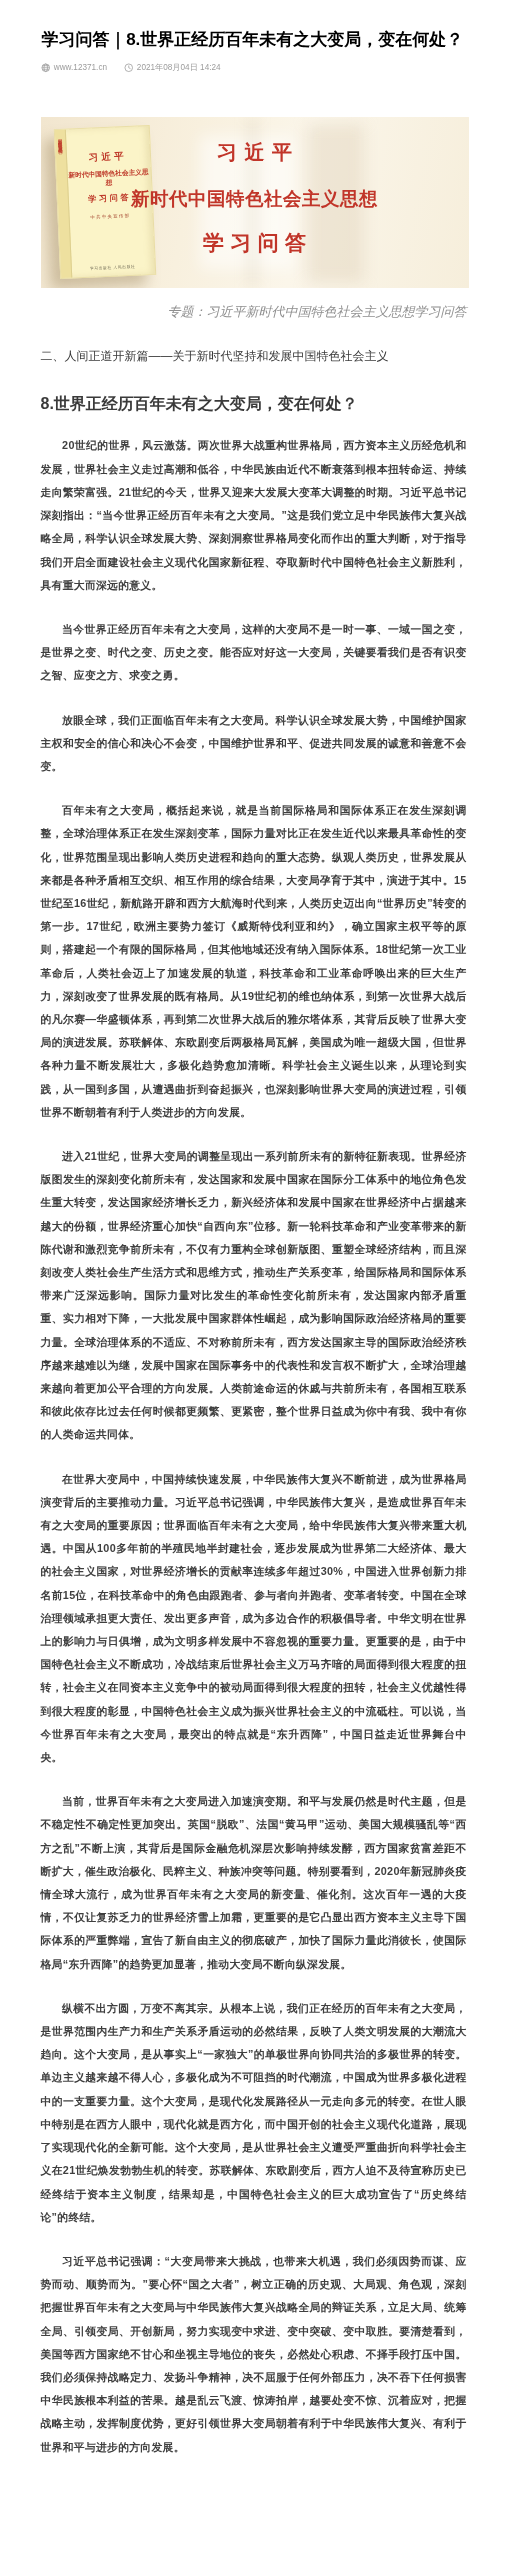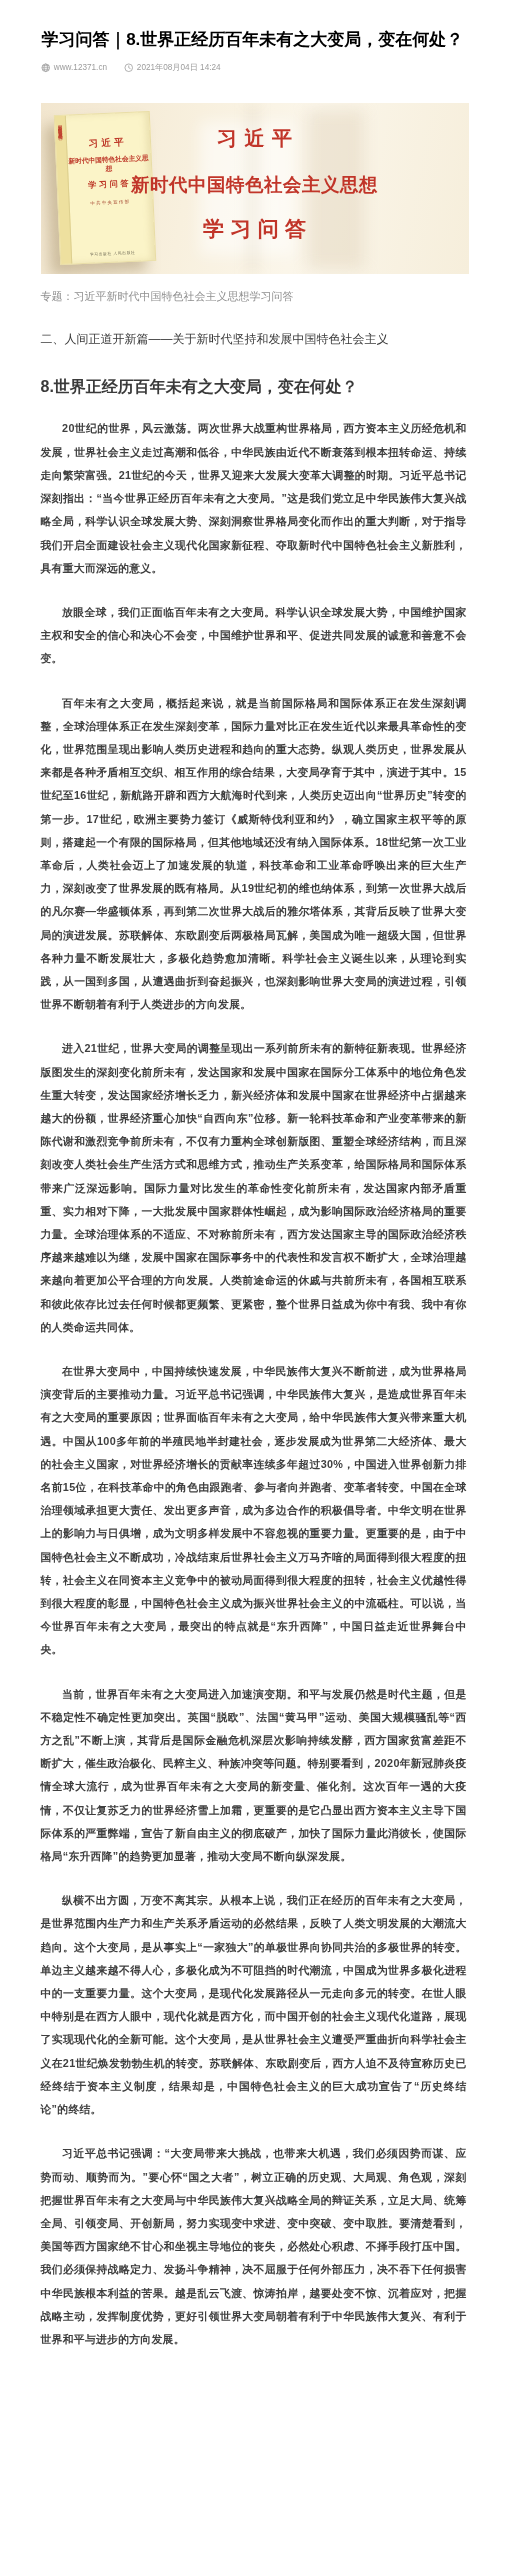--- a/index.html
+++ b/index.html
@@ -1,21 +1,21 @@
 <!DOCTYPE html>
 <html style="font-size:10px"><head>
 <meta charset="utf-8">
 <style>
   html,body{margin:0;padding:0;background:#ffffff;}
   body{font-family:"Liberation Sans","DejaVu Sans",sans-serif;color:#3e3e3e;}
   .container{width:426px;margin:0 auto;padding:28px 0 9px 0;}
 
   .title{font-size:17px;line-height:1.43;font-weight:bold;color:#000000;margin:0 0 10px 1px;}
 
-  .meta{display:flex;align-items:center;font-size:8.2px;color:#9c9c9c;margin:0 0 30px 0;}
+  .meta{display:flex;align-items:center;font-size:8.2px;color:#9c9c9c;margin:0 0 44px 0;}
   .meta .mgroup{display:flex;align-items:center;margin-right:16.5px;}
   .meta svg{width:9.5px;height:9.5px;margin-right:3.8px;display:block;}
   .meta svg *{stroke:#9c9c9c;fill:none;stroke-width:1.3;}
 
   
   .banner{position:relative;width:428px;height:171px;overflow:hidden;
           background:linear-gradient(100deg,#f2e6cf 0%,#f8f0de 35%,#fbf6ea 60%,#f6eedb 100%);}
   .shelf{position:absolute;filter:blur(7.6px);}
   .shelf-a{left:159px;top:19px;width:95px;height:133px;background:rgba(255,255,255,0.55);}
   .shelf-b{left:266px;top:6.3px;width:57px;height:159px;background:rgba(205,185,150,0.25);}
@@ -33,21 +33,21 @@
   .bk-l2{font-size:6.7px;font-weight:bold;margin-top:5.7px;letter-spacing:0;}
   .bk-l3{font-size:8.2px;font-weight:bold;letter-spacing:2.5px;margin-top:5.7px;}
   .bk-sub{font-size:4.4px;color:#a4442f;margin-top:10px;letter-spacing:1.3px;}
   .bk-pub{position:absolute;left:0;right:0;bottom:6.3px;font-size:3.8px;color:#6f6a55;letter-spacing:0.6px;}
 
   .banner-headline{position:absolute;left:0;right:0;top:21.6px;text-align:center;color:#c13529;}
   .hl1{font-size:20px;font-weight:bold;letter-spacing:7.6px;text-indent:7.6px;}
   .hl2{font-size:18.4px;font-weight:bold;letter-spacing:0.6px;margin-top:19.7px;}
   .hl3{font-size:21px;font-weight:bold;letter-spacing:6.3px;text-indent:6.3px;margin-top:18.4px;}
 
-  .caption{text-align:left;font-size:11px;color:#8f8f8f;margin:15px 0 27px 0;}
+  .caption{text-align:right;font-size:13px;color:#8f8f8f;margin:15px 0 27px 0;font-style:italic;}
 
   .section-heading{font-size:12px;font-weight:normal;color:#3a3a3a;margin:0 0 28px 0;line-height:1.4;}
   .question-heading{font-size:16px;font-weight:bold;color:#3a3a3a;margin:0 0 19px 0;line-height:1.4;}
 
   .para{font-size:10.8px;line-height:2.15;letter-spacing:0.3px;text-align:justify;
         text-indent:2em;color:#3f3f3f;margin:0 0 21px 0;font-weight:bold;}
 </style>
 </head>
 <body>
 
@@ -100,20 +100,21 @@
     </div>
   </div>
 
   <div class="caption">专题：习近平新时代中国特色社会主义思想学习问答</div>
 
   <h2 class="section-heading">二、人间正道开新篇——关于新时代坚持和发展中国特色社会主义</h2>
 
   <h3 class="question-heading">8.世界正经历百年未有之大变局，变在何处？</h3>
 
   <p class="para">20世纪的世界，风云激荡。两次世界大战重构世界格局，西方资本主义历经危机和发展，世界社会主义走过高潮和低谷，中华民族由近代不断衰落到根本扭转命运、持续走向繁荣富强。21世纪的今天，世界又迎来大发展大变革大调整的时期。习近平总书记深刻指出：“当今世界正经历百年未有之大变局。”这是我们党立足中华民族伟大复兴战略全局，科学认识全球发展大势、深刻洞察世界格局变化而作出的重大判断，对于指导我们开启全面建设社会主义现代化国家新征程、夺取新时代中国特色社会主义新胜利，具有重大而深远的意义。</p>
+  <p class="para">当今世界正经历百年未有之大变局，这样的大变局不是一时一事、一域一国之变，是世界之变、时代之变、历史之变。能否应对好这一大变局，关键要看我们是否有识变之智、应变之方、求变之勇。</p>
   <p class="para">放眼全球，我们正面临百年未有之大变局。科学认识全球发展大势，中国维护国家主权和安全的信心和决心不会变，中国维护世界和平、促进共同发展的诚意和善意不会变。</p>
   <p class="para">百年未有之大变局，概括起来说，就是当前国际格局和国际体系正在发生深刻调整，全球治理体系正在发生深刻变革，国际力量对比正在发生近代以来最具革命性的变化，世界范围呈现出影响人类历史进程和趋向的重大态势。纵观人类历史，世界发展从来都是各种矛盾相互交织、相互作用的综合结果，大变局孕育于其中，演进于其中。15世纪至16世纪，新航路开辟和西方大航海时代到来，人类历史迈出向“世界历史”转变的第一步。17世纪，欧洲主要势力签订《威斯特伐利亚和约》，确立国家主权平等的原则，搭建起一个有限的国际格局，但其他地域还没有纳入国际体系。18世纪第一次工业革命后，人类社会迈上了加速发展的轨道，科技革命和工业革命呼唤出来的巨大生产力，深刻改变了世界发展的既有格局。从19世纪初的维也纳体系，到第一次世界大战后的凡尔赛—华盛顿体系，再到第二次世界大战后的雅尔塔体系，其背后反映了世界大变局的演进发展。苏联解体、东欧剧变后两极格局瓦解，美国成为唯一超级大国，但世界各种力量不断发展壮大，多极化趋势愈加清晰。科学社会主义诞生以来，从理论到实践，从一国到多国，从遭遇曲折到奋起振兴，也深刻影响世界大变局的演进过程，引领世界不断朝着有利于人类进步的方向发展。</p>
   <p class="para">进入21世纪，世界大变局的调整呈现出一系列前所未有的新特征新表现。世界经济版图发生的深刻变化前所未有，发达国家和发展中国家在国际分工体系中的地位角色发生重大转变，发达国家经济增长乏力，新兴经济体和发展中国家在世界经济中占据越来越大的份额，世界经济重心加快“自西向东”位移。新一轮科技革命和产业变革带来的新陈代谢和激烈竞争前所未有，不仅有力重构全球创新版图、重塑全球经济结构，而且深刻改变人类社会生产生活方式和思维方式，推动生产关系变革，给国际格局和国际体系带来广泛深远影响。国际力量对比发生的革命性变化前所未有，发达国家内部矛盾重重、实力相对下降，一大批发展中国家群体性崛起，成为影响国际政治经济格局的重要力量。全球治理体系的不适应、不对称前所未有，西方发达国家主导的国际政治经济秩序越来越难以为继，发展中国家在国际事务中的代表性和发言权不断扩大，全球治理越来越向着更加公平合理的方向发展。人类前途命运的休戚与共前所未有，各国相互联系和彼此依存比过去任何时候都更频繁、更紧密，整个世界日益成为你中有我、我中有你的人类命运共同体。</p>
   <p class="para">在世界大变局中，中国持续快速发展，中华民族伟大复兴不断前进，成为世界格局演变背后的主要推动力量。习近平总书记强调，中华民族伟大复兴，是造成世界百年未有之大变局的重要原因；世界面临百年未有之大变局，给中华民族伟大复兴带来重大机遇。中国从100多年前的半殖民地半封建社会，逐步发展成为世界第二大经济体、最大的社会主义国家，对世界经济增长的贡献率连续多年超过30%，中国进入世界创新力排名前15位，在科技革命中的角色由跟跑者、参与者向并跑者、变革者转变。中国在全球治理领域承担更大责任、发出更多声音，成为多边合作的积极倡导者。中华文明在世界上的影响力与日俱增，成为文明多样发展中不容忽视的重要力量。更重要的是，由于中国特色社会主义不断成功，冷战结束后世界社会主义万马齐喑的局面得到很大程度的扭转，社会主义在同资本主义竞争中的被动局面得到很大程度的扭转，社会主义优越性得到很大程度的彰显，中国特色社会主义成为振兴世界社会主义的中流砥柱。可以说，当今世界百年未有之大变局，最突出的特点就是“东升西降”，中国日益走近世界舞台中央。</p>
   <p class="para">当前，世界百年未有之大变局进入加速演变期。和平与发展仍然是时代主题，但是不稳定性不确定性更加突出。英国“脱欧”、法国“黄马甲”运动、美国大规模骚乱等“西方之乱”不断上演，其背后是国际金融危机深层次影响持续发酵，西方国家贫富差距不断扩大，催生政治极化、民粹主义、种族冲突等问题。特别要看到，2020年新冠肺炎疫情全球大流行，成为世界百年未有之大变局的新变量、催化剂。这次百年一遇的大疫情，不仅让复苏乏力的世界经济雪上加霜，更重要的是它凸显出西方资本主义主导下国际体系的严重弊端，宣告了新自由主义的彻底破产，加快了国际力量此消彼长，使国际格局“东升西降”的趋势更加显著，推动大变局不断向纵深发展。</p>
   <p class="para">纵横不出方圆，万变不离其宗。从根本上说，我们正在经历的百年未有之大变局，是世界范围内生产力和生产关系矛盾运动的必然结果，反映了人类文明发展的大潮流大趋向。这个大变局，是从事实上“一家独大”的单极世界向协同共治的多极世界的转变。单边主义越来越不得人心，多极化成为不可阻挡的时代潮流，中国成为世界多极化进程中的一支重要力量。这个大变局，是现代化发展路径从一元走向多元的转变。在世人眼中特别是在西方人眼中，现代化就是西方化，而中国开创的社会主义现代化道路，展现了实现现代化的全新可能。这个大变局，是从世界社会主义遭受严重曲折向科学社会主义在21世纪焕发勃勃生机的转变。苏联解体、东欧剧变后，西方人迫不及待宣称历史已经终结于资本主义制度，结果却是，中国特色社会主义的巨大成功宣告了“历史终结论”的终结。</p>
   <p class="para">习近平总书记强调：“大变局带来大挑战，也带来大机遇，我们必须因势而谋、应势而动、顺势而为。”要心怀“国之大者”，树立正确的历史观、大局观、角色观，深刻把握世界百年未有之大变局与中华民族伟大复兴战略全局的辩证关系，立足大局、统筹全局、引领变局、开创新局，努力实现变中求进、变中突破、变中取胜。要清楚看到，美国等西方国家绝不甘心和坐视主导地位的丧失，必然处心积虑、不择手段打压中国。我们必须保持战略定力、发扬斗争精神，决不屈服于任何外部压力，决不吞下任何损害中华民族根本利益的苦果。越是乱云飞渡、惊涛拍岸，越要处变不惊、沉着应对，把握战略主动，发挥制度优势，更好引领世界大变局朝着有利于中华民族伟大复兴、有利于世界和平与进步的方向发展。</p>
 
 </div>
 

